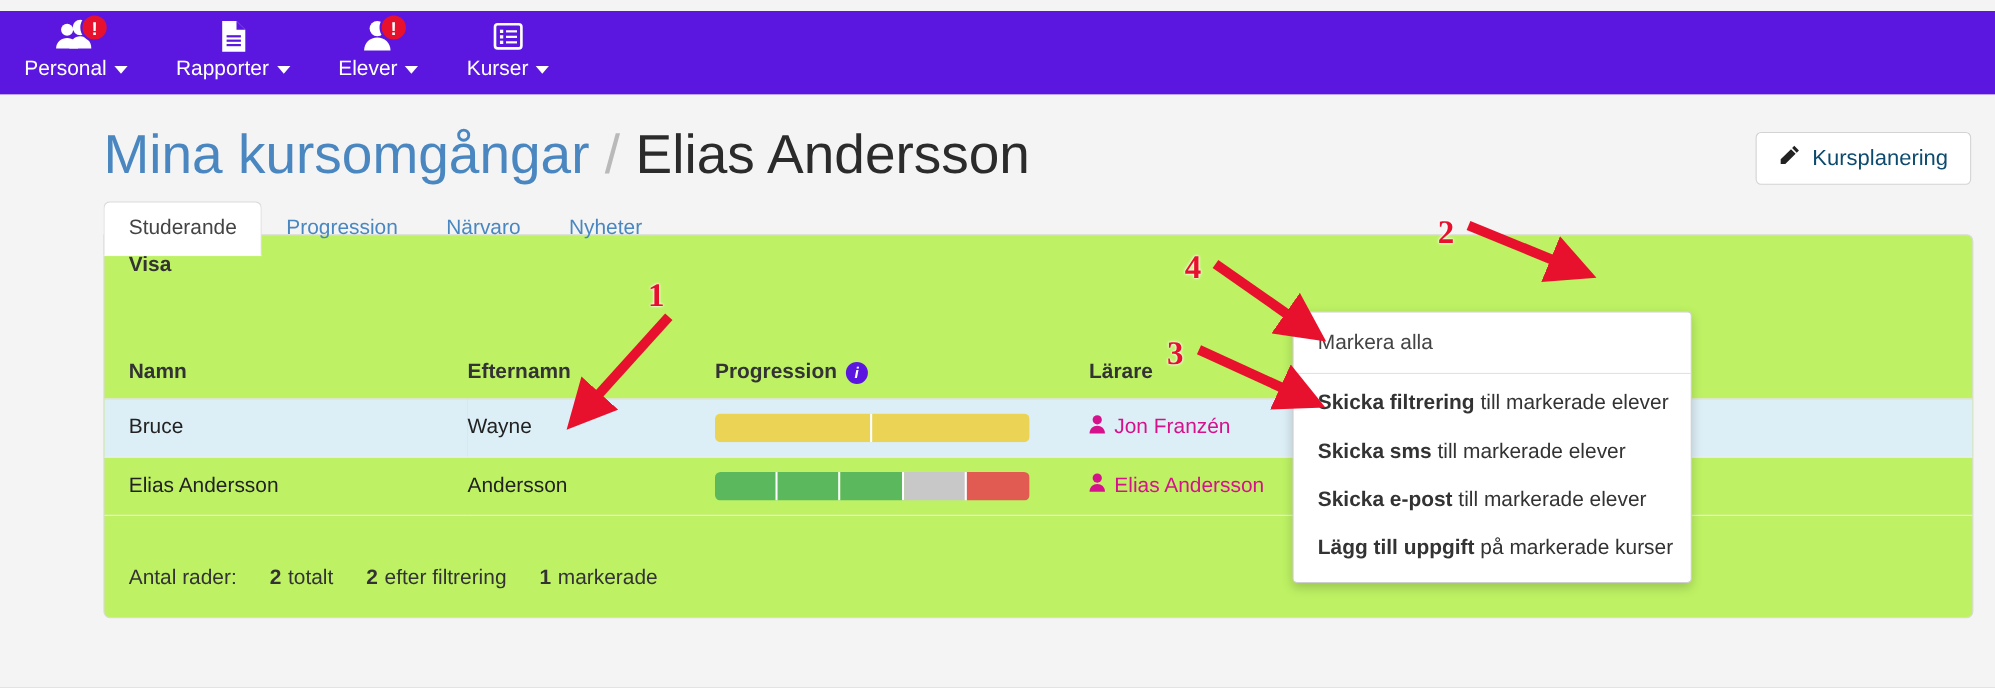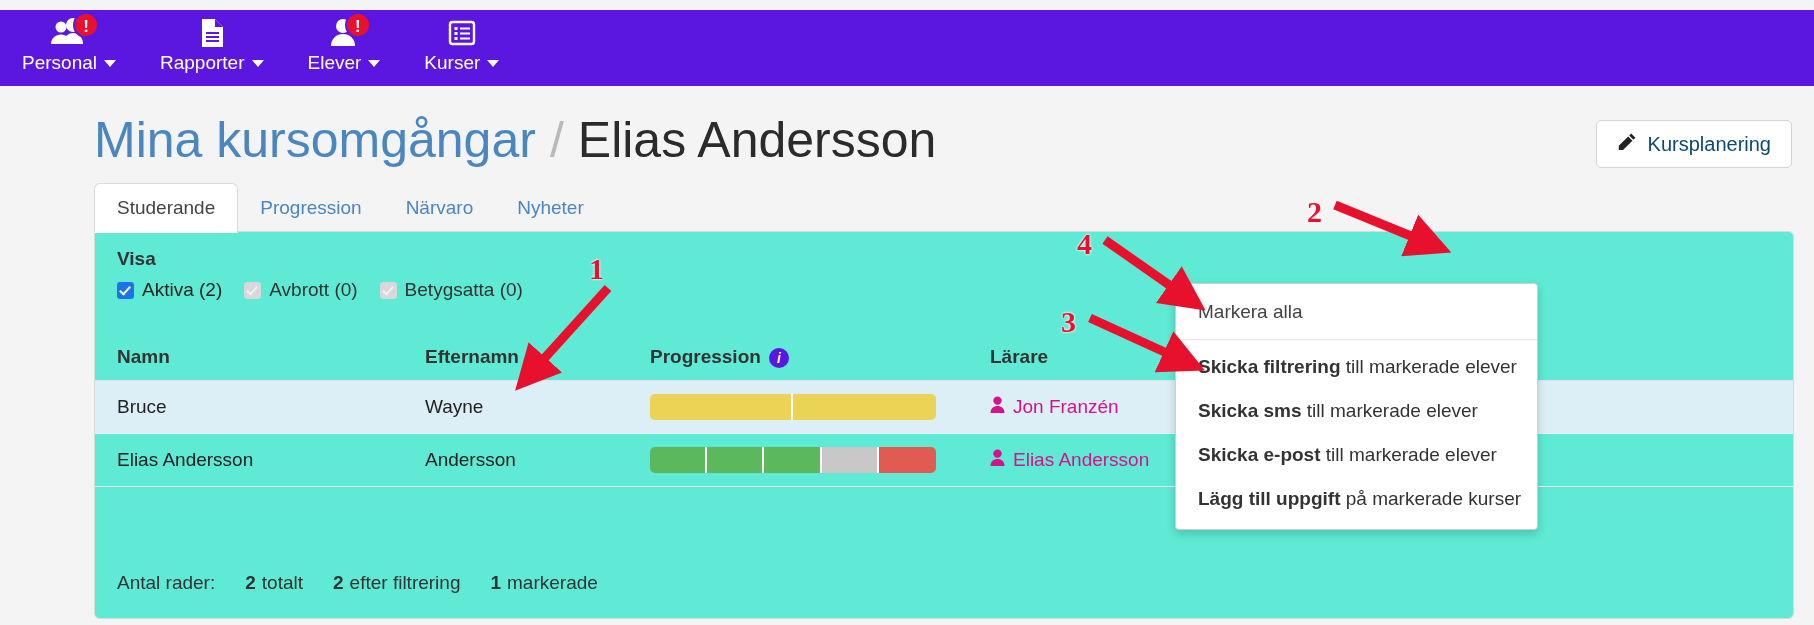--- a/index.html
+++ b/index.html
@@ -78,23 +78,23 @@
   }
   .tab.active {
     background:#fff; color:#444;
     border:1px solid #dadada; border-bottom:1px solid #fff;
     border-radius:6px 6px 0 0;
     margin-bottom:-1px;
     position:relative; z-index:4;
   }
 
   .card {
-    position:absolute; left:94px; top:231px;
-    width:1700px; height:388px;
-    background:#5eead4;
+    position:absolute; left:94px; top:213px;
+    width:1700px; height:349px;
+    background:#bef264;
     border:1px solid #dadada; border-radius:0 6px 6px 6px;
   }
 
   .visa-label {
     position:absolute; left:22px; top:16px;
     font-size:19px; font-weight:bold; color:#333;
   }
   .filters {
     position:absolute; left:22px; top:47px;
     display:flex; align-items:center; gap:22px;
@@ -280,34 +280,20 @@
   <div class="tab active">Studerande</div>
   <div class="tab">Progression</div>
   <div class="tab">Närvaro</div>
   <div class="tab">Nyheter</div>
 </div>
 
 <div class="card">
 
   <div class="visa-label">Visa</div>
 
-  <div class="filters">
-    <label class="filter">
-      <span class="cbx on"></span>
-      <span>Aktiva (2)</span>
-    </label>
-    <label class="filter disabled">
-      <span class="cbx off"></span>
-      <span>Avbrott (0)</span>
-    </label>
-    <label class="filter disabled">
-      <span class="cbx off"></span>
-      <span>Betygsatta (0)</span>
-    </label>
-  </div>
 
 
   <table class="grid">
     <thead>
       <tr>
         <th class="col-namn">Namn</th>
         <th class="col-efter">Efternamn</th>
         <th class="col-prog">
           <span>Progression</span><span class="info-icon">i</span>
         </th>

